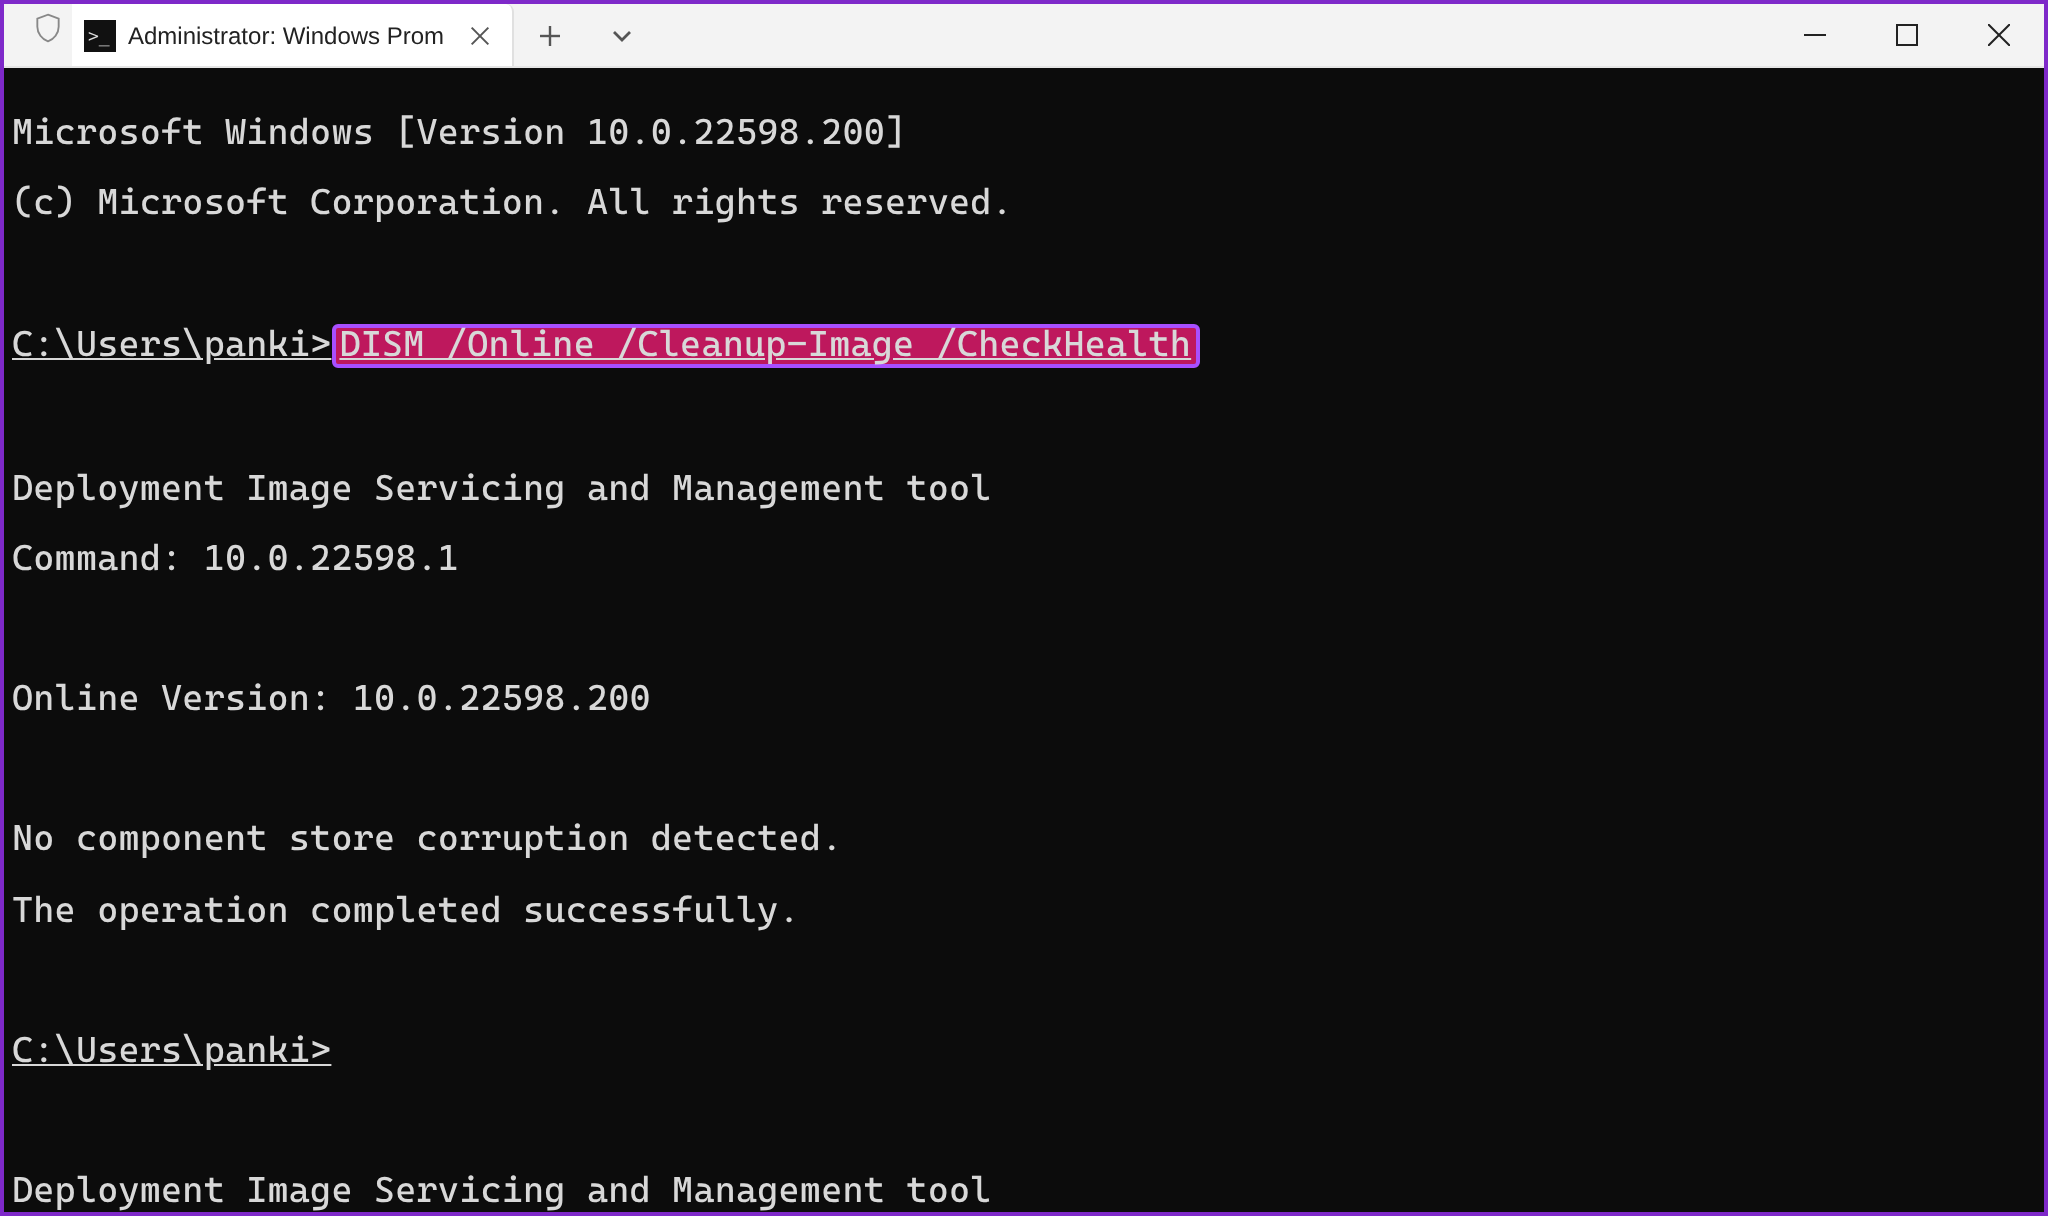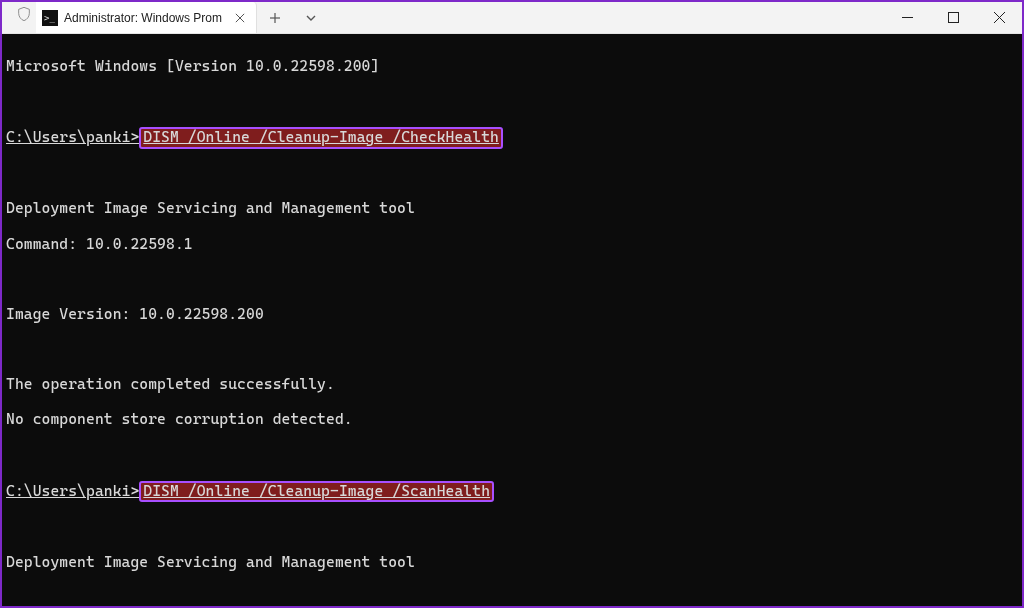--- a/index.html
+++ b/index.html
@@ -15,23 +15,23 @@
   .tab-title { font-size: 12px; color: #222; white-space: nowrap; overflow:hidden; text-overflow: clip; }
   .tab-close { margin-left: 10px; width:16px; height:16px; display:flex; align-items:center; justify-content:center; color:#555; font-size:12px;}
   .tabbar-btn { width: 36px; display:flex; align-items:center; justify-content:center; color:#555; }
   .tabbar-btn svg { width:12px; height:12px; stroke:#555; }
   .drag-space { flex:1; }
   .win-controls { display:flex; }
   .win-btn { width:46px; display:flex; align-items:center; justify-content:center; }
   .win-btn svg { width:11px; height:11px; stroke:#222; fill:none; stroke-width:1; }
 
   
-  .terminal { flex:1; background:#0c0c0c; color:#d8d8d8; font-family: "Cascadia Mono", Consolas, monospace; font-size: 15px; line-height: 17.6px; padding: 6px 8px 4px 4px; white-space: pre; overflow:hidden; letter-spacing:0.1px; }
+  .terminal { flex:1; background:#0c0c0c; color:#d8d8d8; font-family: "Cascadia Mono", Consolas, monospace; font-size: 18px; line-height: 17.6px; padding: 6px 8px 4px 4px; white-space: pre; overflow:hidden; letter-spacing:0.1px; }
   .line { display:block; }
-  .hl { background:#7f1d1d; border:2px solid #a84fff; border-radius:3px; padding: 0 2px; display:inline-block; }
+  .hl { background:#be185d; border:2px solid #a84fff; border-radius:3px; padding: 0 2px; display:inline-block; }
   .line-with-hl { display:flex; align-items:center;text-decoration:underline; }
   .line-with-hl .hl { margin-top:-1px; margin-bottom:-1px;}
 </style>
 </head>
 <body>
 
 <div class="titlebar">
   <div class="shield-placeholder">
     <svg viewBox="0 0 24 24" width="16" height="16">
         <path d="M12 2 L20 5 V11 C20 16 16.5 20.5 12 22 C7.5 20.5 4 16 4 11 V5 Z" fill="none" stroke="#888" stroke-width="1.4"></path>
@@ -79,32 +79,33 @@
       <svg viewBox="0 0 11 11">
           <line x1="0" y1="0" x2="11" y2="11"></line>
           <line x1="11" y1="0" x2="0" y2="11"></line>
         </svg>
     </div>
   </div>
 </div>
 
 <div class="terminal">
 <span class="line">Microsoft Windows [Version 10.0.22598.200]</span>
+<span class="line">(c) Microsoft Corporation. All rights reserved.</span>
 <span class="line"> </span>
 <span class="line line-with-hl"><span>C:\Users\panki&gt;</span><span class="hl">DISM /Online /Cleanup-Image /CheckHealth</span></span>
 <span class="line"> </span>
 <span class="line">Deployment Image Servicing and Management tool</span>
 <span class="line">Command: 10.0.22598.1</span>
 <span class="line"> </span>
-<span class="line">Image Version: 10.0.22598.200</span>
+<span class="line">Online Version: 10.0.22598.200</span>
 <span class="line"> </span>
+<span class="line">No component store corruption detected.</span>
 <span class="line">The operation completed successfully.</span>
-<span class="line">No component store corruption detected.</span>
 <span class="line"> </span>
-<span class="line line-with-hl"><span>C:\Users\panki&gt;</span><span class="hl">DISM /Online /Cleanup-Image /ScanHealth</span></span>
+<span class="line line-with-hl"><span>C:\Users\panki&gt;</span></span>
 <span class="line"> </span>
 <span class="line">Deployment Image Servicing and Management tool</span>
 
 
 
 
 
 
 
 

